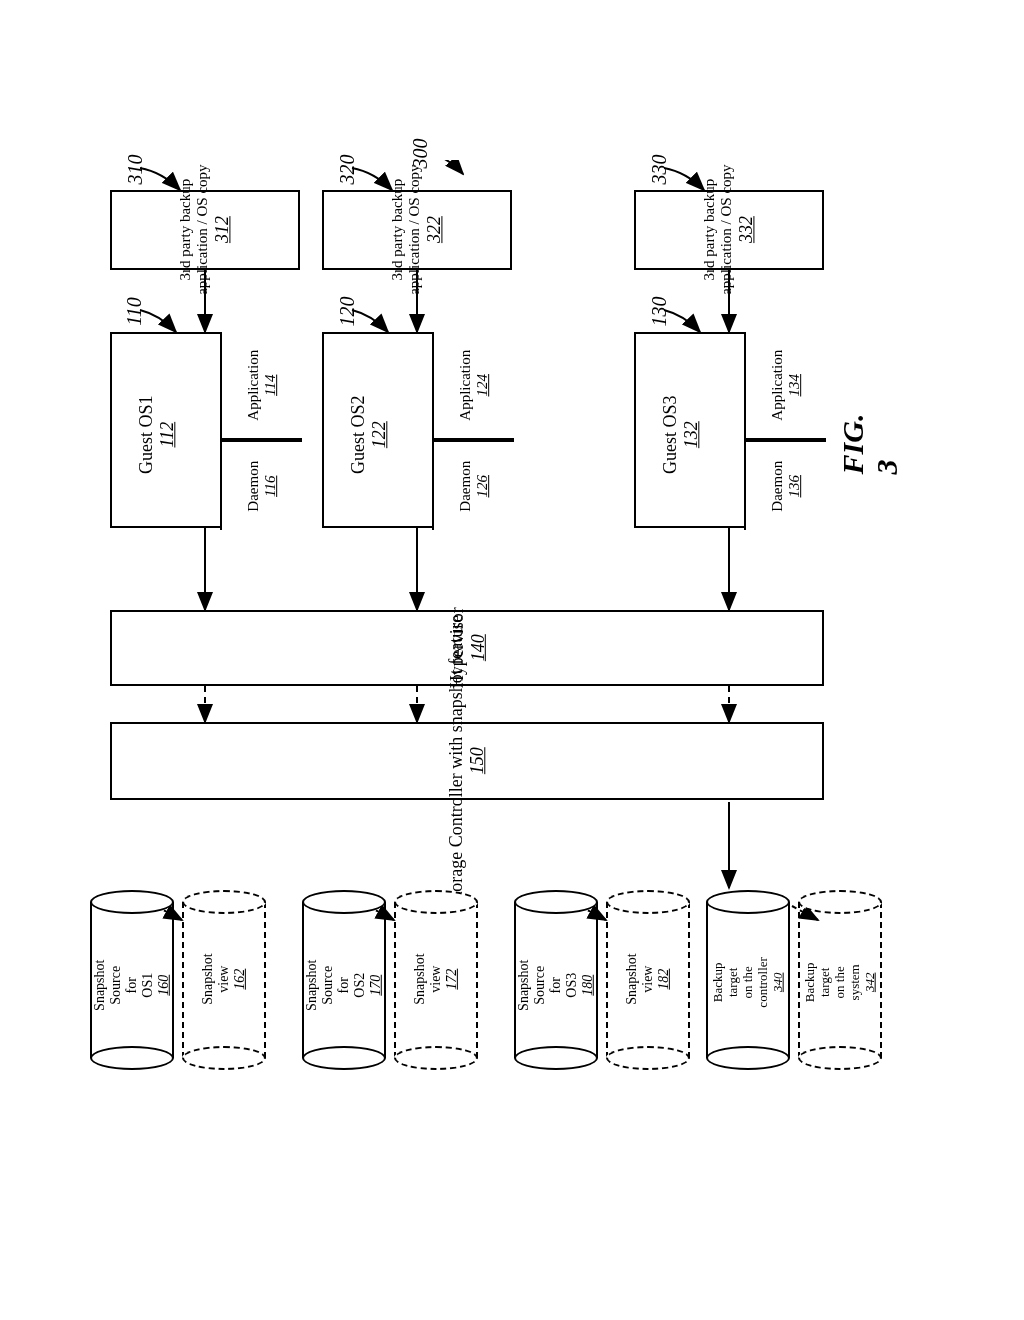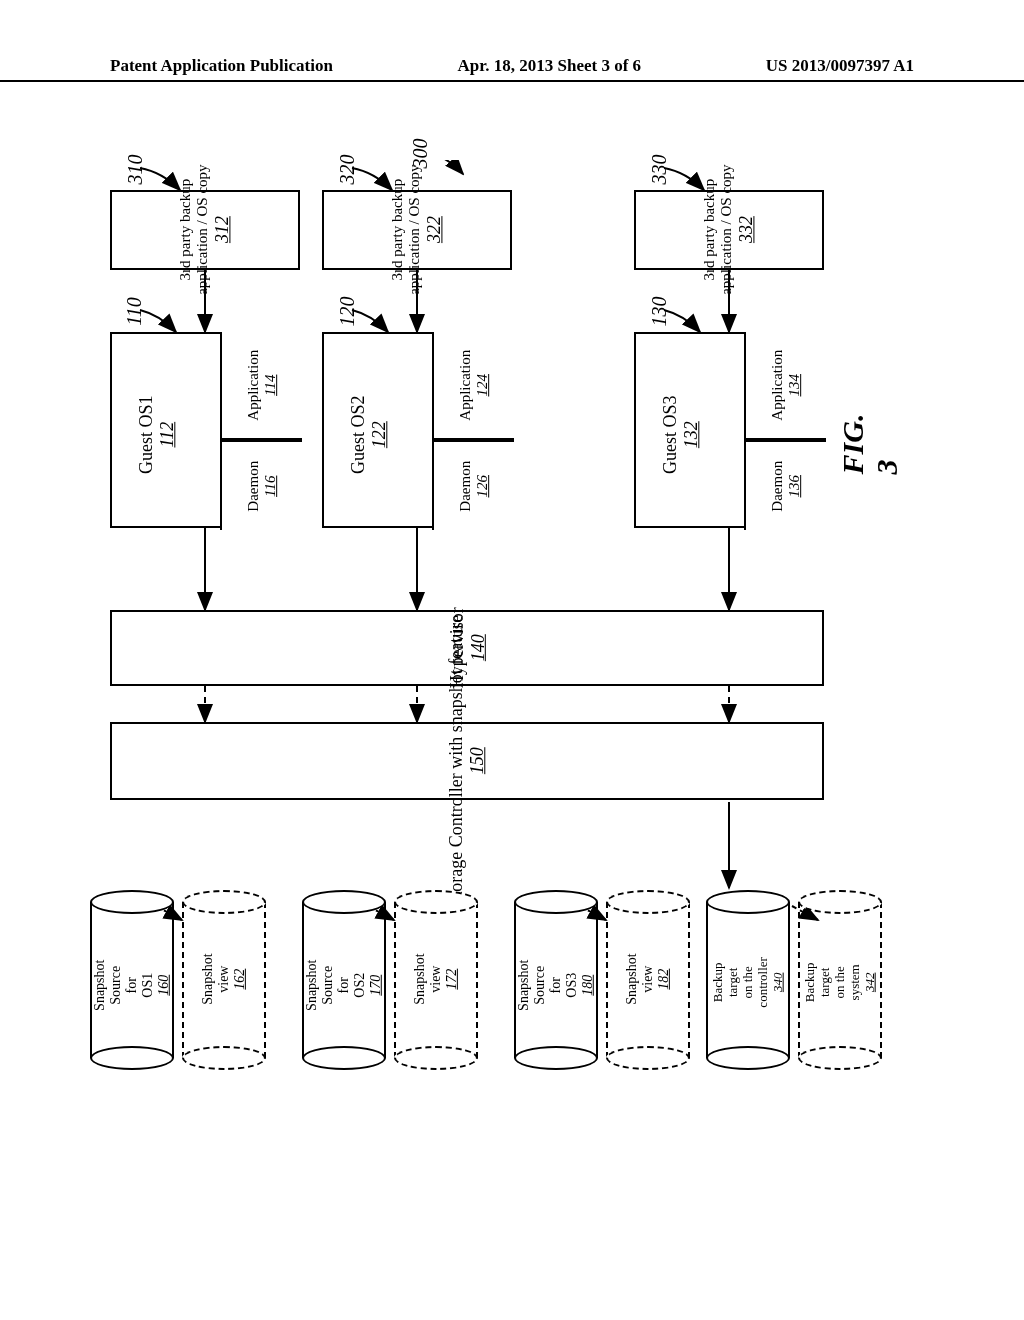--- a/index.html
+++ b/index.html
@@ -94,25 +94,20 @@
     width: 810px;
     height: 980px;
     pointer-events: none;
   }
 </style>
 </head>
 <body>
 
 <div class="page">
 
-  <div class="header">
-    <span>Patent Application Publication</span>
-    <span>Apr. 18, 2013  Sheet 3 of 6</span>
-    <span>US 2013/0097397 A1</span>
-  </div>
 
   <div class="diagram-area">
 
     <svg class="arrows">
       <defs>
         <marker id="arrowhead" markerWidth="10" markerHeight="8" refX="9" refY="4" orient="auto">
           <polygon points="0 0, 10 4, 0 8" fill="#000"></polygon>
         </marker>
       </defs>
 

